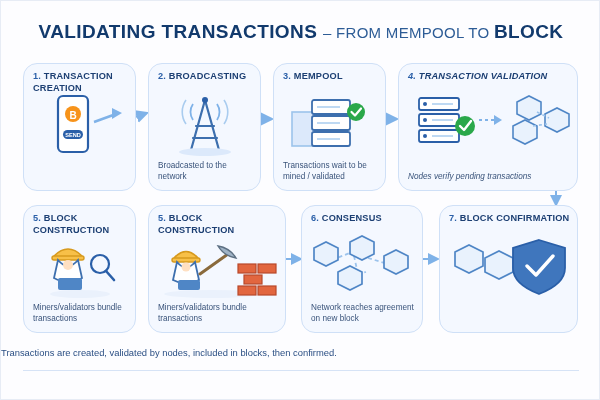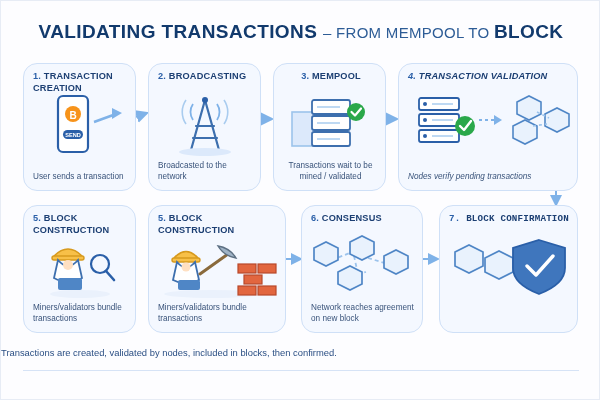--- a/index.html
+++ b/index.html
@@ -135,21 +135,20 @@
       <svg width="100" height="68" viewBox="0 0 100 68">
         <rect x="28" y="4" width="30" height="56" rx="5" fill="#ffffff" stroke="#2a5fa8" stroke-width="2.2"></rect>
         <circle cx="43" cy="22" r="8" fill="#f7931a"></circle>
         <text x="43" y="26.5" font-size="10" font-family="Liberation Sans, sans-serif" fill="#ffffff" text-anchor="middle" font-weight="bold">B</text>
         <rect x="33" y="38" width="20" height="9" rx="4.5" fill="#2a5fa8"></rect>
         <text x="43" y="44.8" font-size="5.6" font-family="Liberation Sans, sans-serif" fill="#ffffff" text-anchor="middle" font-weight="bold">SEND</text>
         <path d="M64 30 L86 22" stroke="#7fb2e8" stroke-width="2.4"></path>
         <path d="M82 16 L92 21 L82 27 z" fill="#7fb2e8"></path>
       </svg>
     </div>
-    <div class="card-caption">User sends a transaction</div>
   </div>
 
   <div class="card" style="left:147px; top:62px; width:113px; height:128px;">
     <div class="card-title">
       <span class="card-num">2.</span>
       <span>BROADCASTING</span>
     </div>
     <div class="art">
       <svg width="104" height="68" viewBox="0 0 104 68">
         <path d="M52 8 L38 58 M52 8 L66 58 M43 34 H61 M40 46 H64" stroke="#3d6fae" stroke-width="2.2" fill="none" stroke-linecap="round"></path>
@@ -157,21 +156,21 @@
         <path d="M40 12 a14 14 0 0 0 0 16" stroke="#7fb2e8" stroke-width="1.8" fill="none"></path>
         <path d="M33 8 a21 21 0 0 0 0 24" stroke="#a9ccef" stroke-width="1.6" fill="none"></path>
         <path d="M64 12 a14 14 0 0 1 0 16" stroke="#7fb2e8" stroke-width="1.8" fill="none"></path>
         <path d="M71 8 a21 21 0 0 1 0 24" stroke="#a9ccef" stroke-width="1.6" fill="none"></path>
         <ellipse cx="52" cy="60" rx="26" ry="4" fill="#dce9fb"></ellipse>
       </svg>
     </div>
     <div class="card-caption">Broadcasted to the network</div>
   </div>
 
-  <div class="card" style="left:272px; top:62px; width:113px; height:128px;text-align:center;">
+  <div class="card" style="left:272px; top:62px; width:113px; height:128px;">
     <div class="card-title">
       <span class="card-num">3.</span>
       <span>MEMPOOL</span>
     </div>
     <div class="art">
       <svg width="104" height="68" viewBox="0 0 104 68">
         <rect x="14" y="20" width="26" height="34" fill="#dce9fb" stroke="#9cc3ec" stroke-width="1.6"></rect>
         <rect x="34" y="8" width="38" height="14" rx="2" fill="#ffffff" stroke="#3d6fae" stroke-width="1.8"></rect>
         <rect x="34" y="24" width="38" height="14" rx="2" fill="#ffffff" stroke="#3d6fae" stroke-width="1.8"></rect>
         <rect x="34" y="40" width="38" height="14" rx="2" fill="#ffffff" stroke="#3d6fae" stroke-width="1.8"></rect>
@@ -275,21 +274,21 @@
           <path d="M10 14 L22 8 L34 14 L34 26 L22 32 L10 26 z"></path>
           <path d="M46 8 L58 2 L70 8 L70 20 L58 26 L46 20 z"></path>
           <path d="M80 22 L92 16 L104 22 L104 34 L92 40 L80 34 z"></path>
           <path d="M34 38 L46 32 L58 38 L58 50 L46 56 L34 50 z"></path>
         </g>
       </svg>
     </div>
     <div class="card-caption">Network reaches agreement on new block</div>
   </div>
 
-  <div class="card" style="left:438px; top:204px; width:139px; height:128px;font-family:Liberation Mono, monospace;">
+  <div class="card" style="left:438px; top:204px; width:139px; height:128px;">
     <div class="card-title">
       <span class="card-num">7.</span>
       <span>BLOCK CONFIRMATION</span>
     </div>
     <div class="art">
       <svg width="132" height="66" viewBox="0 0 132 66">
         <g stroke="#4f86c6" stroke-width="1.7" fill="#e9f2fd">
           <path d="M12 18 L26 11 L40 18 L40 32 L26 39 L12 32 z"></path>
           <path d="M42 24 L56 17 L70 24 L70 38 L56 45 L42 38 z"></path>
         </g>

